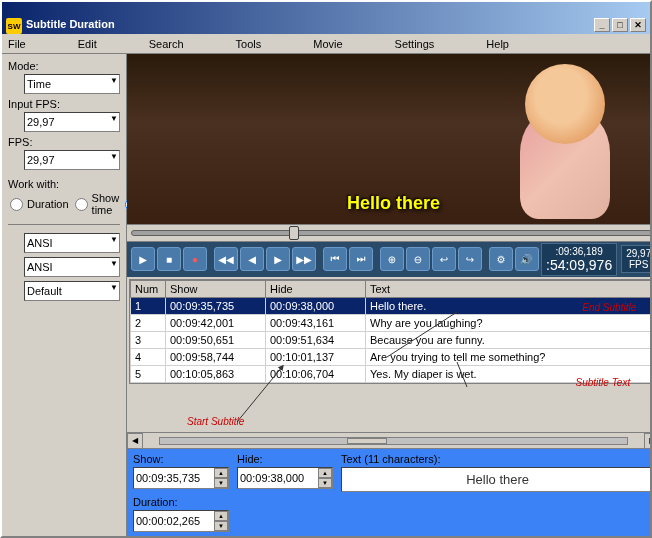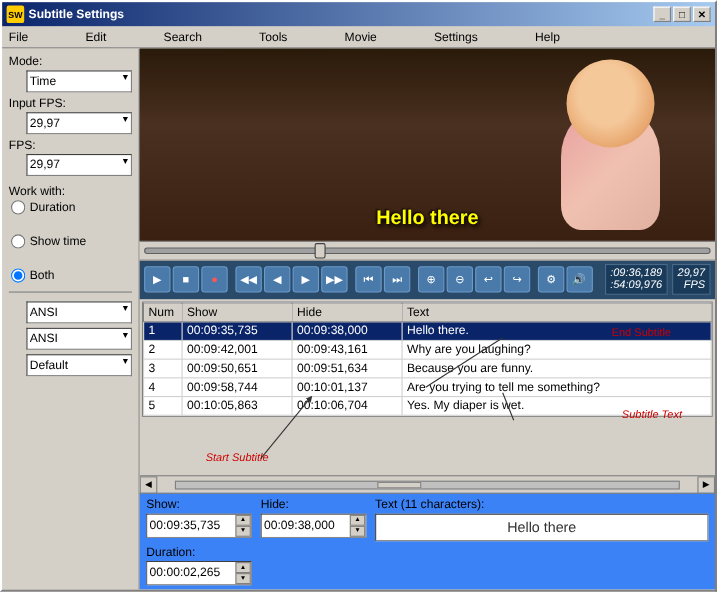--- a/index.html
+++ b/index.html
@@ -19,22 +19,22 @@
       border-top: 2px solid #ffffff;
       border-left: 2px solid #ffffff;
       display: flex;
       flex-direction: column;
     }
     .title-bar {
       background: linear-gradient(to right, #0a246a, #a6caf0);
       color: white;
       height: 22px;
       display: flex;
-      align-items: center;
-      padding: 0 4px;
+      align-items: flex-start;
+      padding: 16px 4px;
       user-select: none;
     }
     .title-bar-icon {
       width: 16px;
       height: 16px;
       margin-right: 4px;
       background: #ffcc00;
       border-radius: 2px;
       display: flex;
       align-items: center;
@@ -125,22 +125,21 @@
       font-size: 8px;
       pointer-events: none;
     }
     .section-label {
       font-size: 11px;
       font-weight: normal;
       margin-top: 4px;
     }
     .radio-group {
       display: flex;
-      flex-direction: column;
-      gap: 18px;
+      gap: 6px;
       padding-left: 2px;
     }
     .radio-item {
       display: flex;
       align-items: center;
       gap: 4px;
       font-size: 11px;
       cursor: pointer;
     }
     .radio-item input { cursor: pointer; }
@@ -222,25 +221,24 @@
       justify-content: center;
       cursor: pointer;
       color: white;
       font-size: 10px;
     }
     .ctrl-sep { width: 3px; }
     .time-display {
       margin-left: auto;
       color: white;
       font-size: 10px;
-      text-align: right;
+      text-align: center;
       background: #1a3a5a;
       padding: 2px 4px;
       border: 1px solid #4a6a8a;
-      font-style: italic;
     }
     .subtitle-table-area {
       flex: 1;
       overflow: hidden;
       background: white;
       border: 1px solid #808080;
       margin: 2px;
       position: relative;
     }
     .subtitle-table {
@@ -367,21 +365,21 @@
   </style>
 </head>
 <body>
 
 <div class="window">
 
   <div class="title-bar">
     <div class="title-bar-icon">
       <span style="color:#000;font-size:8px;font-weight:bold;">SW</span>
     </div>
-    <span class="title-bar-text">Subtitle Settings</span>
+    <span class="title-bar-text">Subtitle Duration</span>
     <div class="title-bar-buttons">
       <div class="title-btn">_</div>
       <div class="title-btn">□</div>
       <div class="title-btn close-btn">✕</div>
     </div>
   </div>
 
   <div class="menu-bar">
     <span class="menu-item">File</span>
     <span class="menu-item">Edit</span>
@@ -502,21 +500,21 @@
         <div class="ctrl-sep"></div>
         <div class="ctrl-btn">⊕</div>
         <div class="ctrl-btn">⊖</div>
         <div class="ctrl-btn">↩</div>
         <div class="ctrl-btn">↪</div>
         <div class="ctrl-sep"></div>
         <div class="ctrl-btn">⚙</div>
         <div class="ctrl-btn">🔊</div>
         <div class="time-display">
           <div style="font-size:10px;">:09:36,189</div>
-          <div style="font-size:10px;">:54:09,976</div>
+          <div style="font-size:14px;">:54:09,976</div>
         </div>
         <div class="time-display" style="margin-left:2px;">
           <div>29,97</div>
           <div>FPS</div>
         </div>
       </div>
 
       <div class="table-wrapper">
         <div class="subtitle-table-area">
           <table class="subtitle-table">
@@ -574,21 +572,21 @@
             <line x1="330" y1="5" x2="260" y2="50" stroke="#333" stroke-width="1"></line>
 
             <line x1="340" y1="80" x2="330" y2="55" stroke="#333" stroke-width="1"></line>
             <defs>
               <marker id="arr" markerWidth="6" markerHeight="6" refX="3" refY="3" orient="auto">
                 <path d="M0,0 L0,6 L6,3 z" fill="#333"></path>
               </marker>
             </defs>
           </svg>
 
-          <div style="position:absolute;top:-5px;right:40px;color:#cc0000;font-size:10px;">End Subtitle</div>
+          <div style="position:absolute;top:-5px;right:24px;color:#cc0000;font-size:10px;font-style:italic;">End Subtitle</div>
 
           <div style="position:absolute;top:70px;right:30px;color:#cc0000;font-size:10px;font-style:italic;">Subtitle Text</div>
         </div>
       </div>
 
       <div class="scrollbar-h">
         <div class="scroll-btn">◀</div>
         <div class="scroll-track">
           <div class="scroll-thumb"></div>
         </div>

